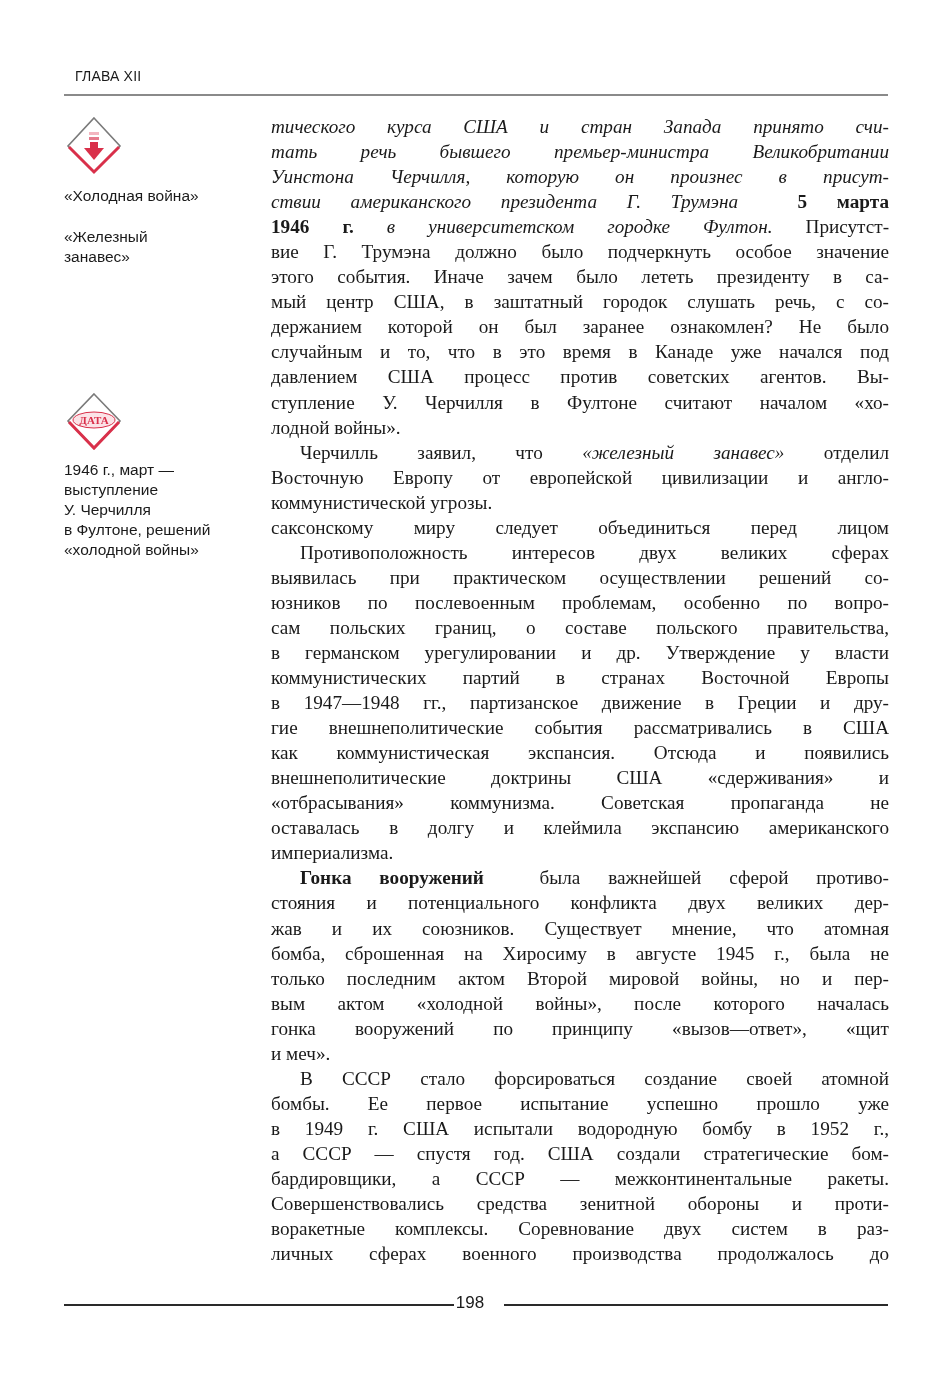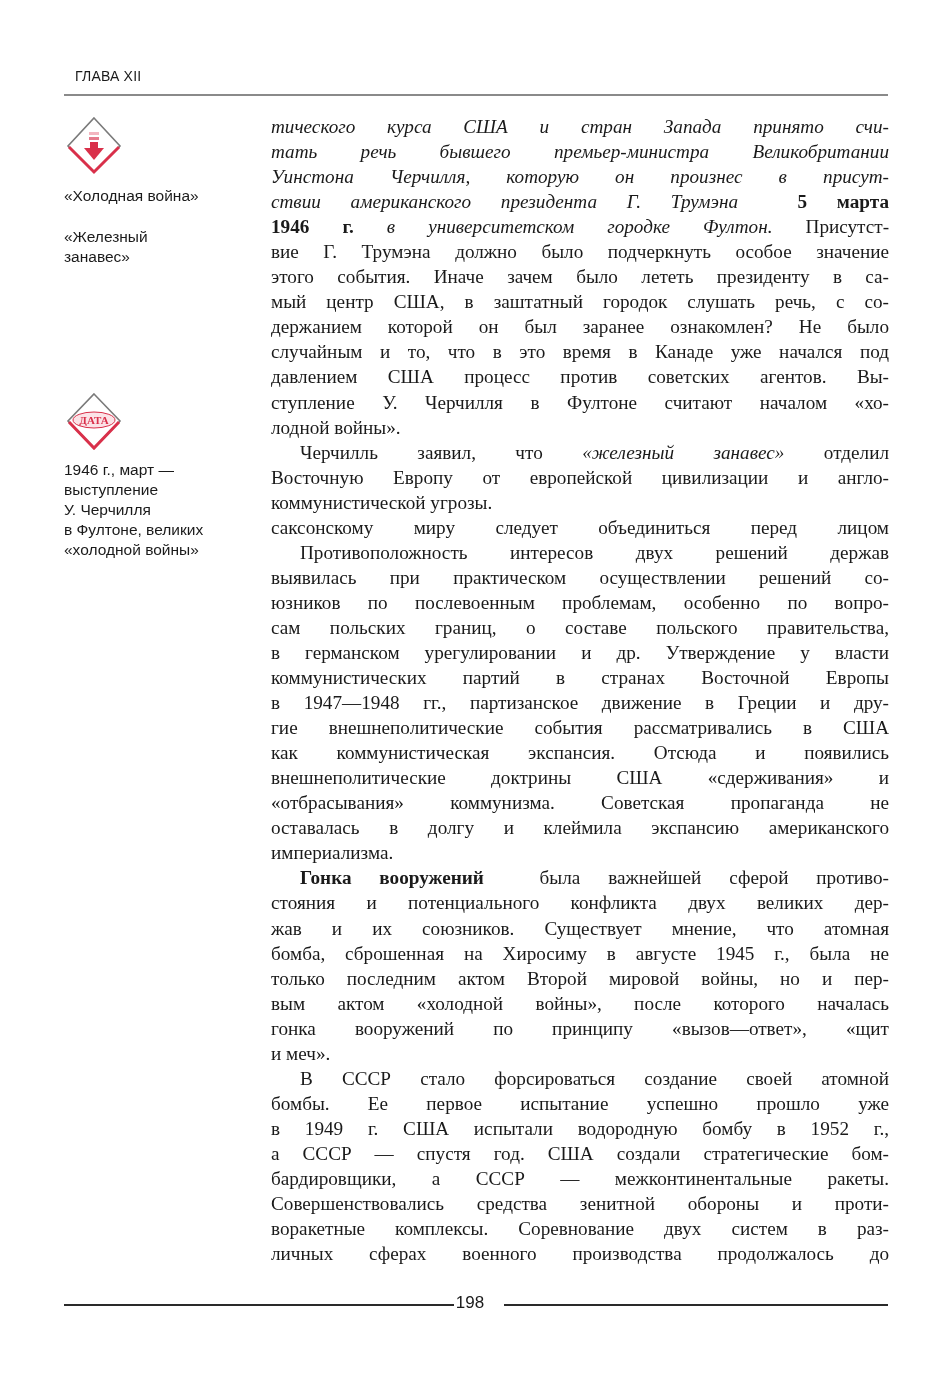--- a/index.html
+++ b/index.html
@@ -64,21 +64,21 @@
       <polygon points="30,4 56,31 30,58 4,31" fill="#ffffff" stroke="#7a7a7a" stroke-width="1.6"></polygon>
       <polyline points="5,32 30,58 55,32" fill="none" stroke="#d9304a" stroke-width="3"></polyline>
       <ellipse cx="30" cy="30" rx="21" ry="8" fill="#fbe3e7" stroke="#d9304a" stroke-width="1"></ellipse>
       <text x="30" y="34" text-anchor="middle" font-family="Liberation Serif, serif" font-size="11" font-weight="bold" fill="#d9304a">ДАТА</text>
     </svg>
   </div>
   <div class="side-note" style="top:348px;">
     <div>1946 г., март —</div>
     <div>выступление</div>
     <div>У. Черчилля</div>
-    <div>в Фултоне, великих</div>
+    <div>в Фултоне, решений</div>
     <div>«холодной войны»</div>
   </div>
 </div>
 
 <div class="main">
 
   <p>
     <span class="line it">тического курса США и стран Запада принято счи-</span>
     <span class="line it">тать речь бывшего премьер-министра Великобритании</span>
     <span class="line it">Уинстона Черчилля, которую он произнес в присут-</span>
@@ -95,21 +95,21 @@
   </p>
 
   <p>
     <span class="line" style="padding-left:29px;"><span>Черчилль заявил, что</span> <span class="it">«железный занавес»</span> <span>отделил</span></span>
     <span class="line">Восточную Европу от европейской цивилизации и англо-</span>
     <span class="line last">коммунистической угрозы.</span>
     <span class="line">саксонскому миру следует объединиться перед лицом</span>
   </p>
 
   <p>
-    <span class="line" style="padding-left:29px;">Противоположность интересов двух решений держав</span>
+    <span class="line" style="padding-left:29px;">Противоположность интересов двух великих сферах</span>
     <span class="line">выявилась при практическом осуществлении решений со-</span>
     <span class="line">юзников по послевоенным проблемам, особенно по вопро-</span>
     <span class="line">сам польских границ, о составе польского правительства,</span>
     <span class="line">в германском урегулировании и др. Утверждение у власти</span>
     <span class="line">коммунистических партий в странах Восточной Европы</span>
     <span class="line">в 1947—1948 гг., партизанское движение в Греции и дру-</span>
     <span class="line">гие внешнеполитические события рассматривались в США</span>
     <span class="line">как коммунистическая экспансия. Отсюда и появились</span>
     <span class="line">внешнеполитические доктрины США «сдерживания» и</span>
     <span class="line">«отбрасывания» коммунизма. Советская пропаганда не</span>

